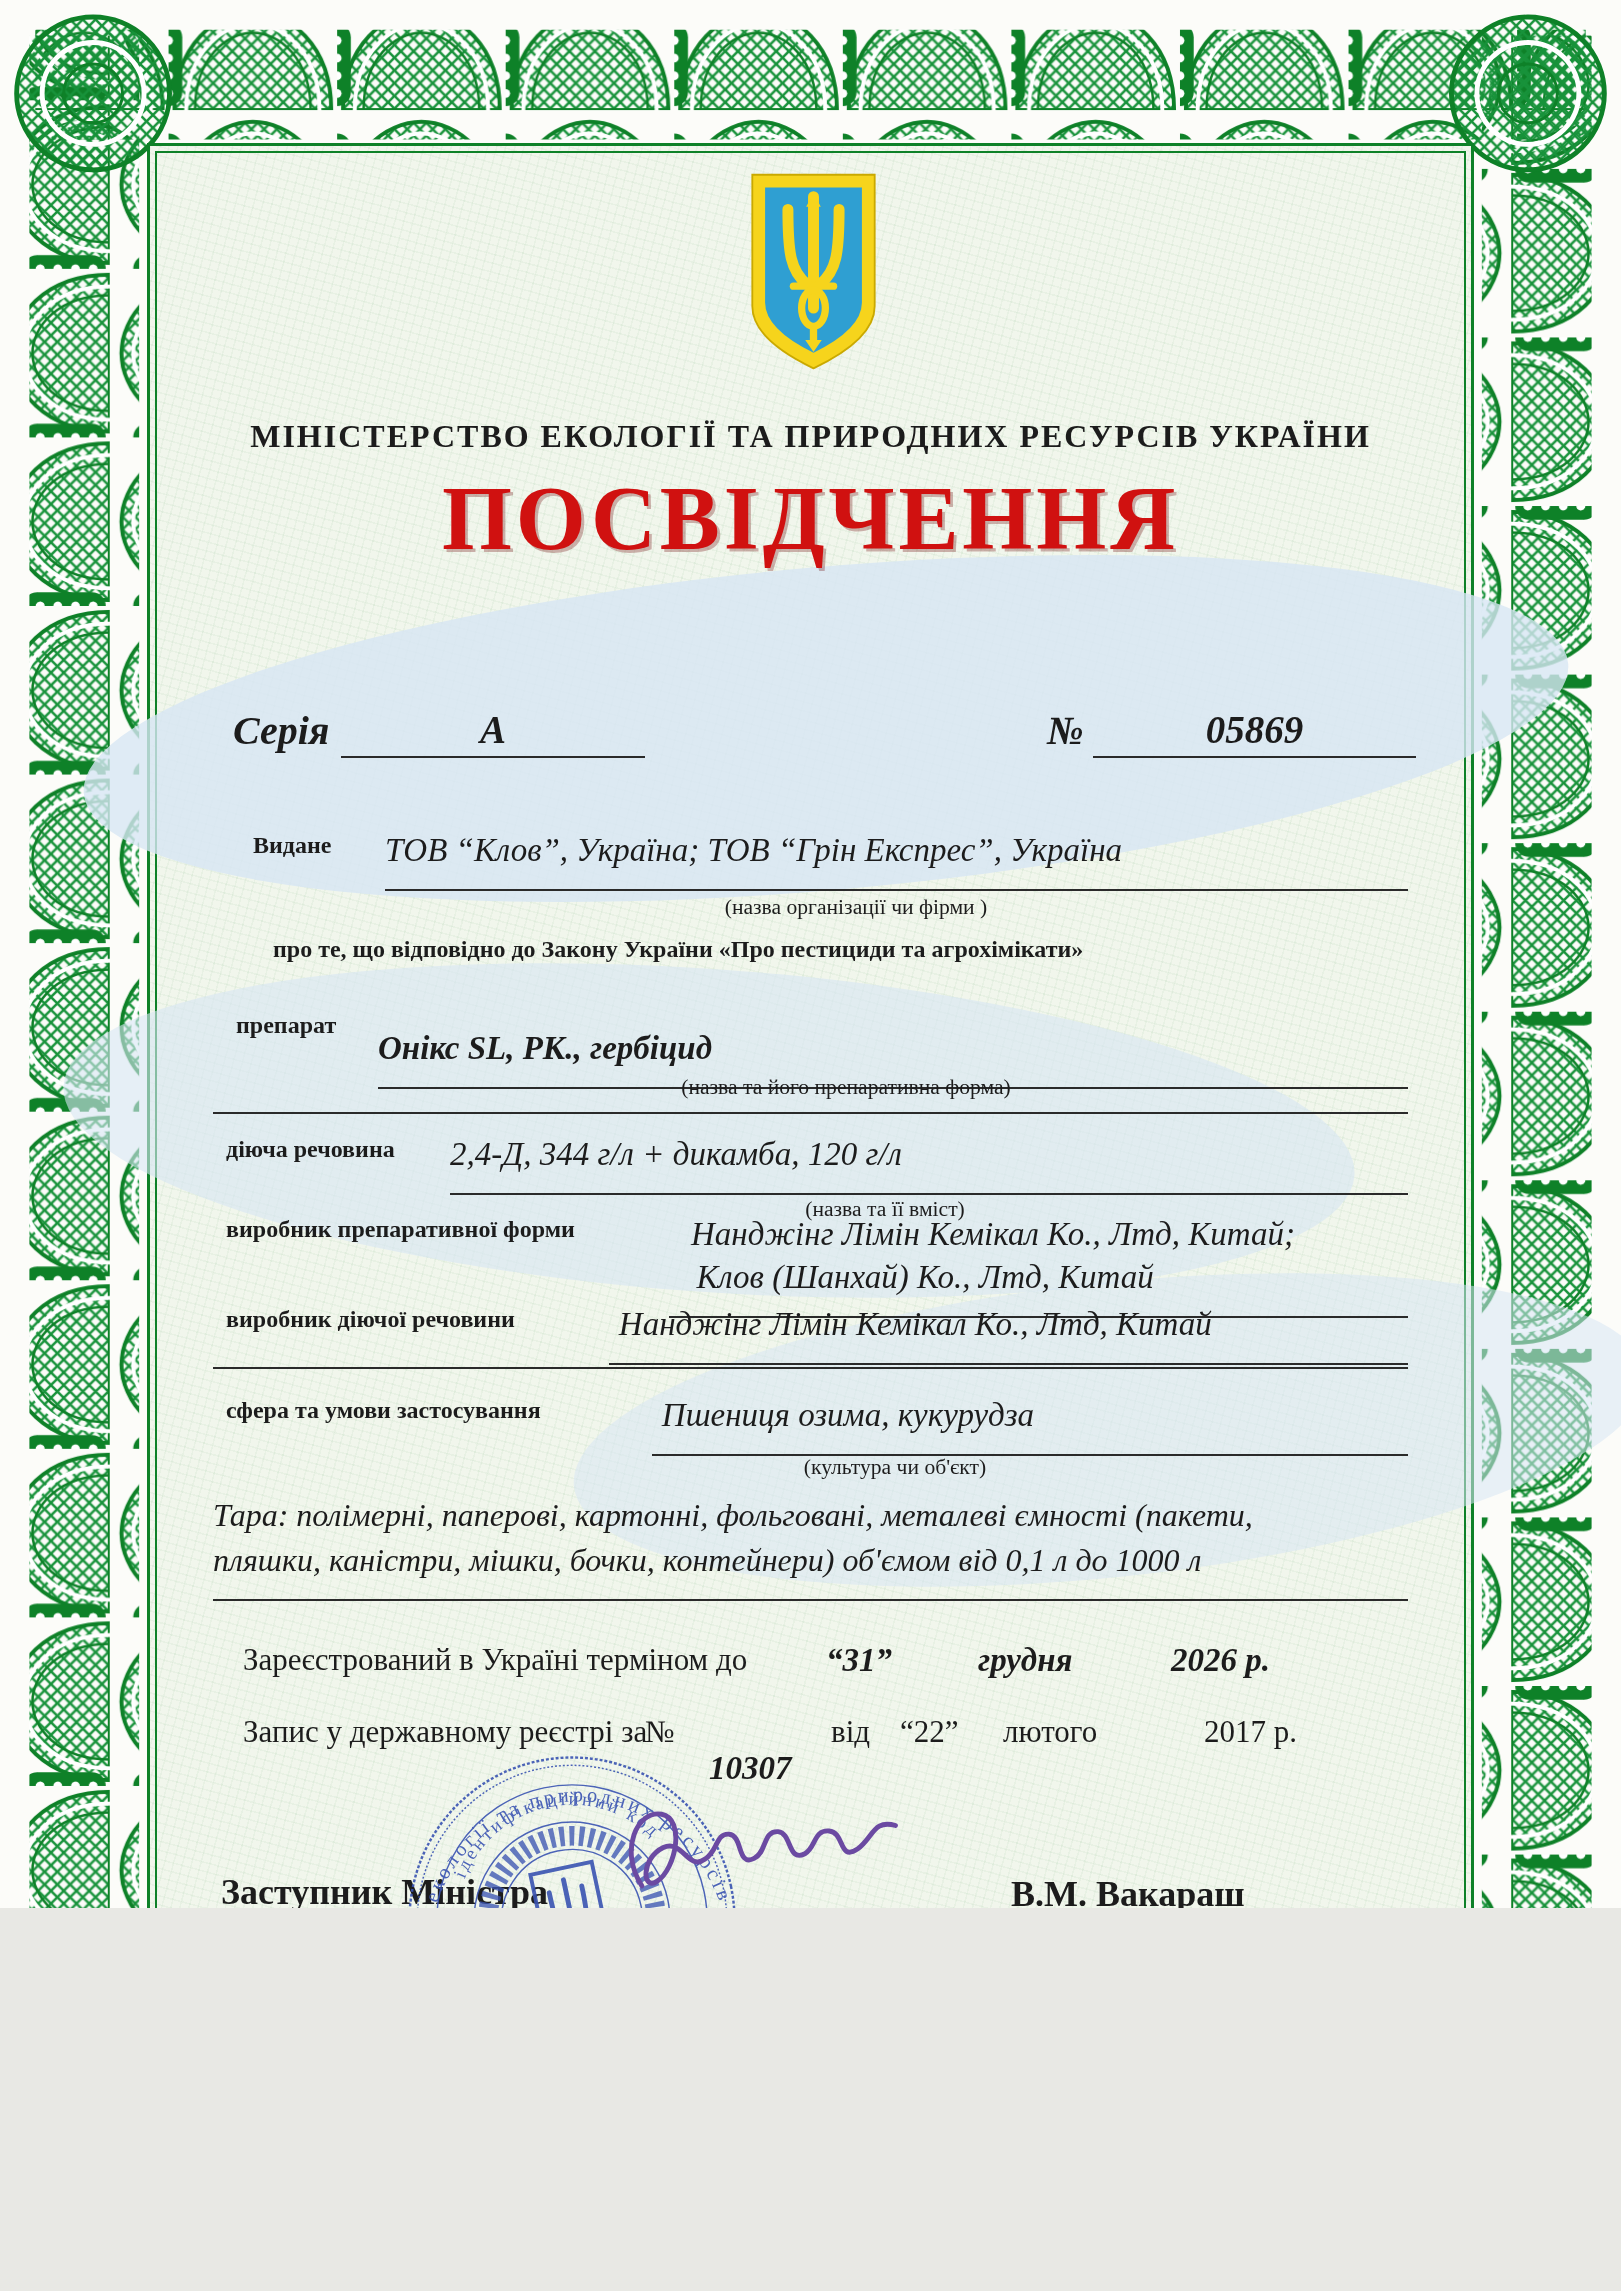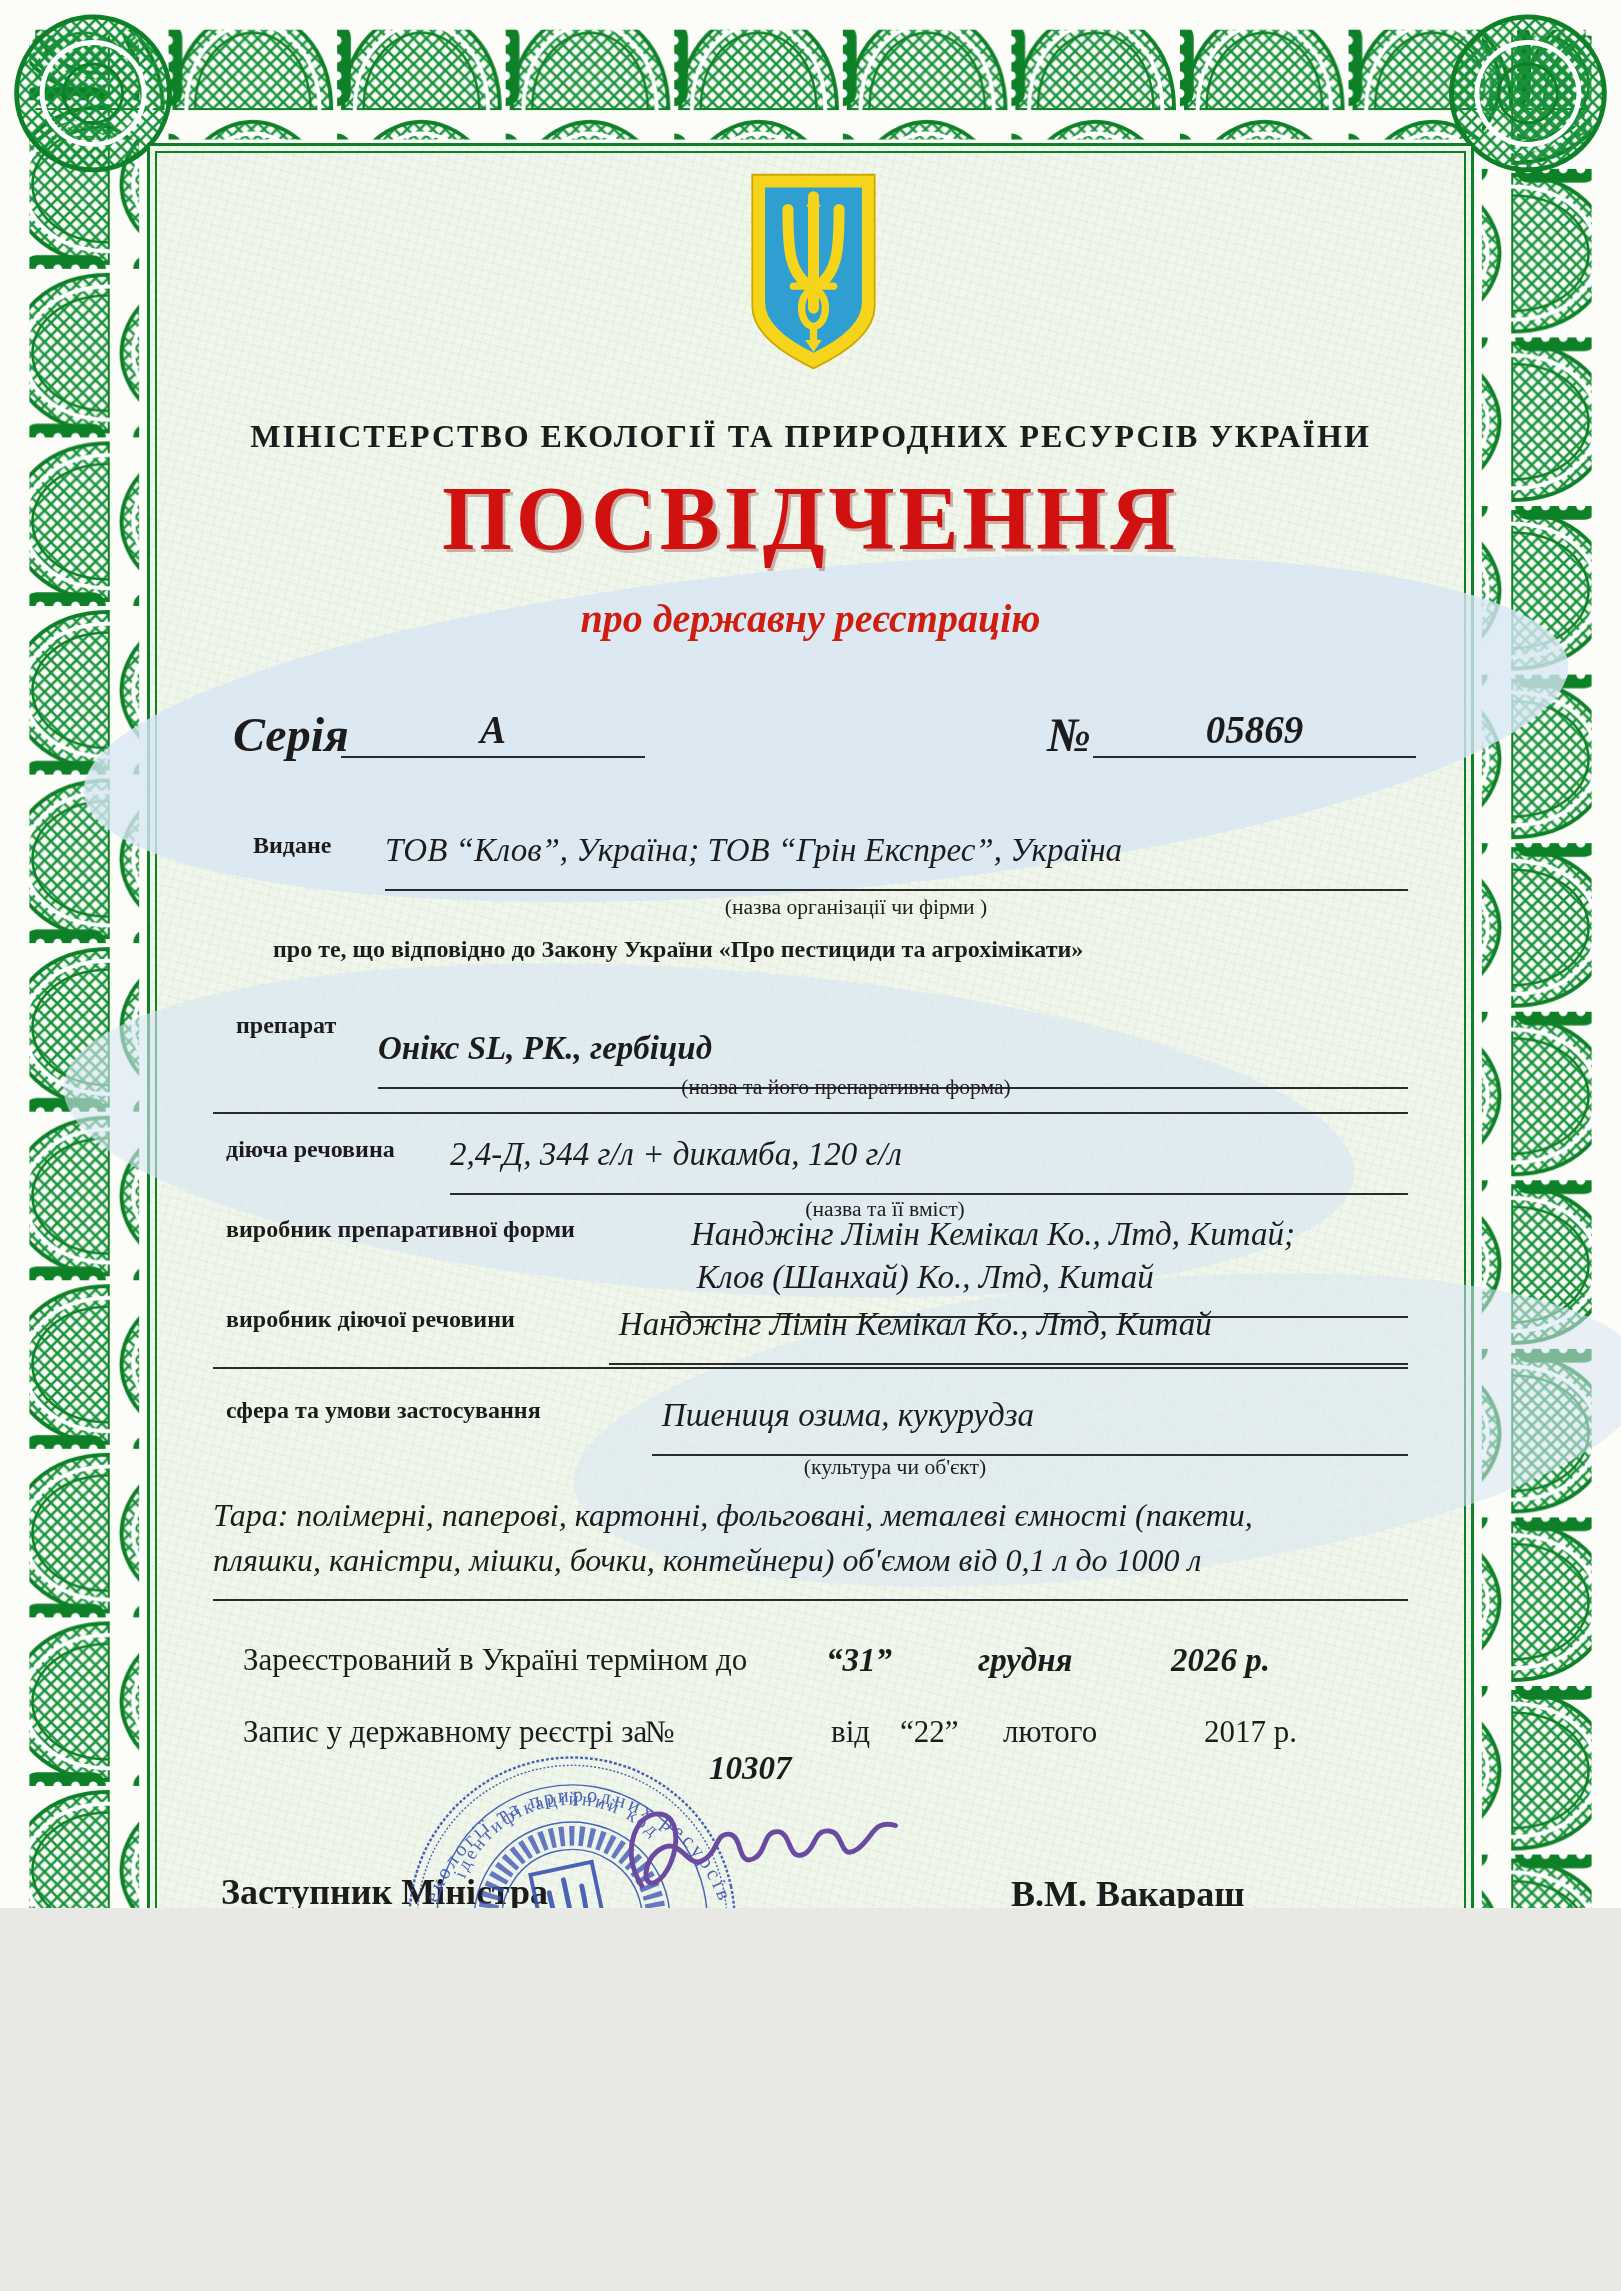--- a/index.html
+++ b/index.html
@@ -27,21 +27,21 @@
        border-bottom:2.5px solid #2a2a2a;padding-bottom:20px;}
   .noline{border-bottom:none;}
   .bold{font-weight:bold;margin-top:18px;}
   .cap{position:absolute;font-size:21.6px;text-align:center;white-space:nowrap;z-index:3;}
   .hr{position:absolute;border-bottom:2.9px solid #2a2a2a;z-index:3;}
   .center{width:100%;text-align:center;}
   .ministry{font-size:32px;font-weight:bold;letter-spacing:2px;}
   .title{font-size:90px;font-weight:bold;letter-spacing:3.9px;color:#d01110;
          text-shadow:2.9px 2.9px 0 rgba(110,10,10,.30);}
   .subtitle{font-size:40px;font-weight:bold;font-style:italic;color:#cf1d10;}
-  .ser-lbl{position:absolute;font-size:48px;font-weight:bold;font-style:italic;}
+  .ser-lbl{position:absolute;font-size:40px;font-weight:bold;font-style:italic;}
   .ser-line{position:absolute;border-bottom:2.9px solid #2a2a2a;text-align:center;
             font-size:39px;font-weight:bold;font-style:italic;padding-bottom:3.9px;}
   .tok{position:absolute;font-size:31px;white-space:nowrap;}
   .tok.bi{font-style:italic;font-weight:bold;font-size:33px;}
   .sig-name{position:absolute;font-size:36px;font-weight:bold;white-space:nowrap;z-index:3;}
   .stamp{position:absolute;left:236px;top:1588px;width:372px;height:372px;z-index:4;opacity:.9;}
   .signature{position:absolute;left:461px;top:1635px;width:323px;height:147px;z-index:5;transform:rotate(-3deg);}
   .mp{position:absolute;left:377px;top:1802px;font-size:30px;letter-spacing:2px;z-index:3;}
 </style>
 </head>
@@ -118,21 +118,20 @@
         <path d="M53,128 H97" stroke-width="8"></path>
         <ellipse cx="75" cy="152" rx="13" ry="20" stroke-width="8"></ellipse>
         <path d="M75,176 V192" stroke-width="8"></path>
       </g>
       <path d="M75,26 l-8,15 h16 Z" fill="#f6d41c"></path>
       <path d="M75,200 l-9,-13 h18 Z" fill="#f6d41c"></path>
     </svg>
 
     <div class="row center ministry" style="top:272px;">МІНІСТЕРСТВО ЕКОЛОГІЇ ТА ПРИРОДНИХ РЕСУРСІВ УКРАЇНИ</div>
     <div class="row center title" style="top:321px;">ПОСВІДЧЕННЯ</div>
-    <div class="row center subtitle" style="top:449px;">про державну реєстрацію</div>
 
     <div class="row" style="top:561px;height:59px;">
       <span class="ser-lbl" style="left:83px;">Серія</span>
       <span class="ser-line" style="left:191px;width:304px;">А</span>
       <span class="ser-lbl" style="left:897px;">№</span>
       <span class="ser-line" style="left:943px;width:323px;">05869</span>
     </div>
 
     <div class="row" style="top:686px;">
       <span class="lbl" style="left:103px;">Видане</span>

